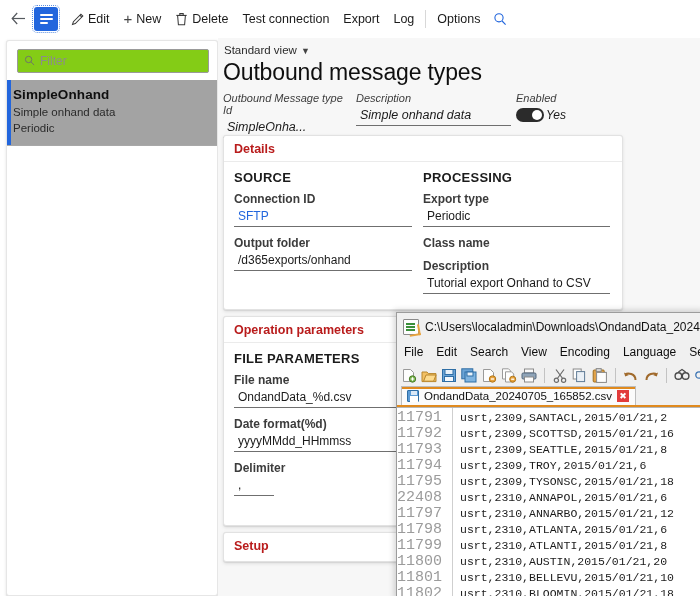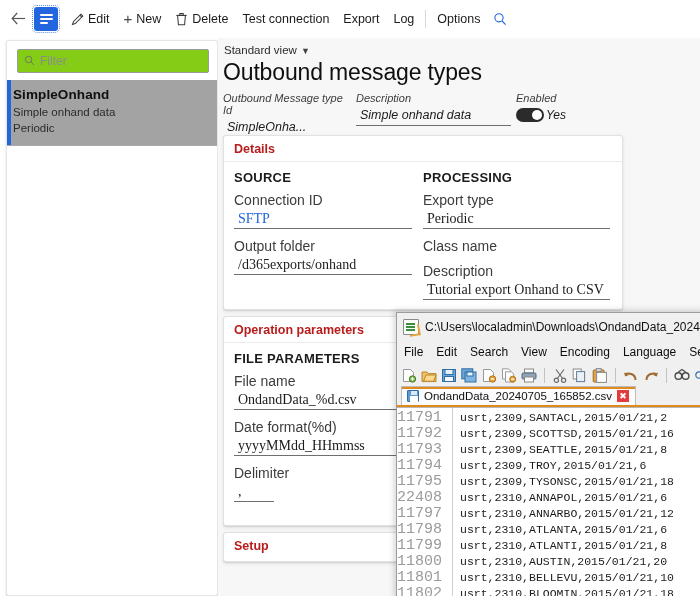--- a/index.html
+++ b/index.html
@@ -136,25 +136,25 @@
   }
   .card-head {
     height: 26px; display:flex; align-items:center; padding: 0 10px;
     font-size: 12.5px; color:#b91c1c; font-weight: 600;
     border-bottom: 1px solid #ebebeb;
   }
   .card-body { padding: 8px 10px 10px 10px; position: relative; }
 
   .sec-title { font-size: 13px; font-weight: 700; color:#1b1b1b; letter-spacing:.25px; margin-bottom: 7px; }
   .fld { margin-bottom: 9px; }
-  .fld-label { font-size: 14px; color: #3c3c3c; margin-bottom: 2px; }
+  .fld-label { font-size: 12px; color: #3c3c3c; margin-bottom: 2px; font-weight: bold; }
   .fld-val {
-    font-size: 14px; color: #1b1b1b; padding: 1px 2px 2px 4px;
+    font-size: 12px; color: #1b1b1b; padding: 1px 2px 2px 4px;
     border-bottom: 1px solid #6f6f6f; height: 19px;
-    white-space: nowrap; overflow:hidden;font-family:Liberation Serif, serif;
+    white-space: nowrap; overflow:hidden;
   }
   .fld-val.link { color: #2266dd; }
   .fld-val.short { width: 40px; }
 
   .col2 { position:absolute; left: 50%; top: 8px; width: 47%; }
   .col1 { width: 47%; }
 
   
   .npp {
     position: absolute; left: 396px; top: 312px; width: 310px; height: 290px;

